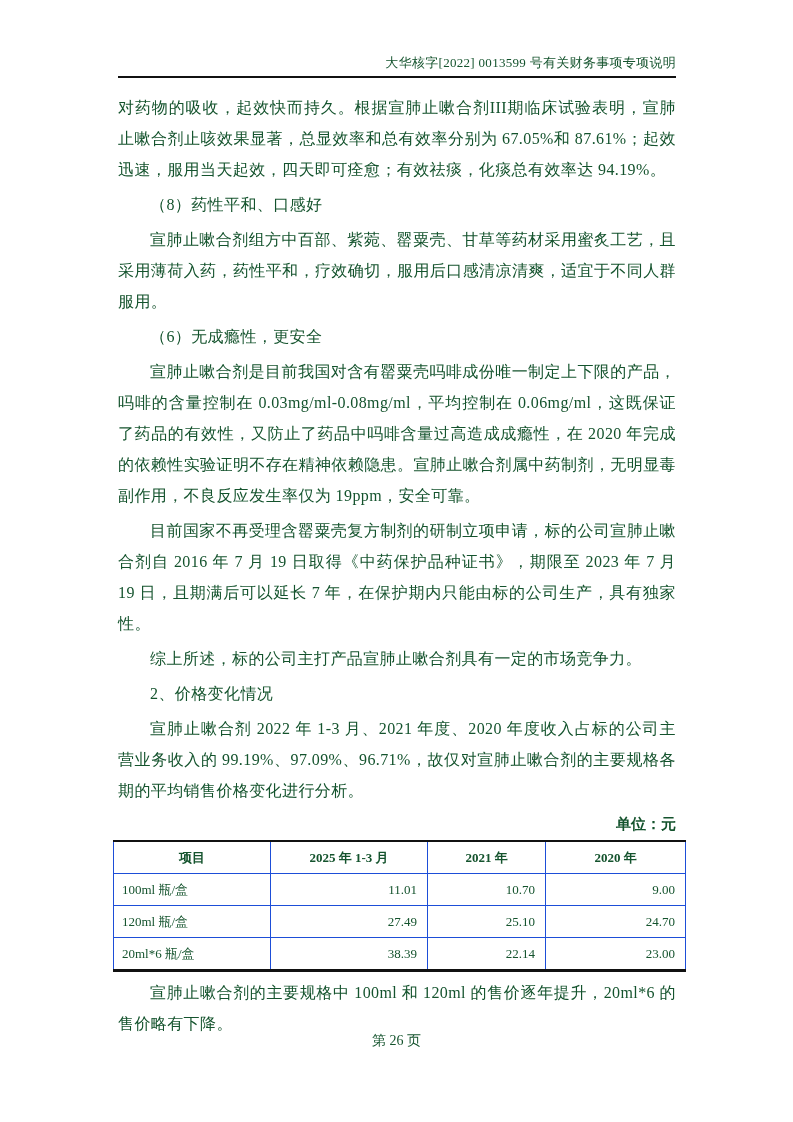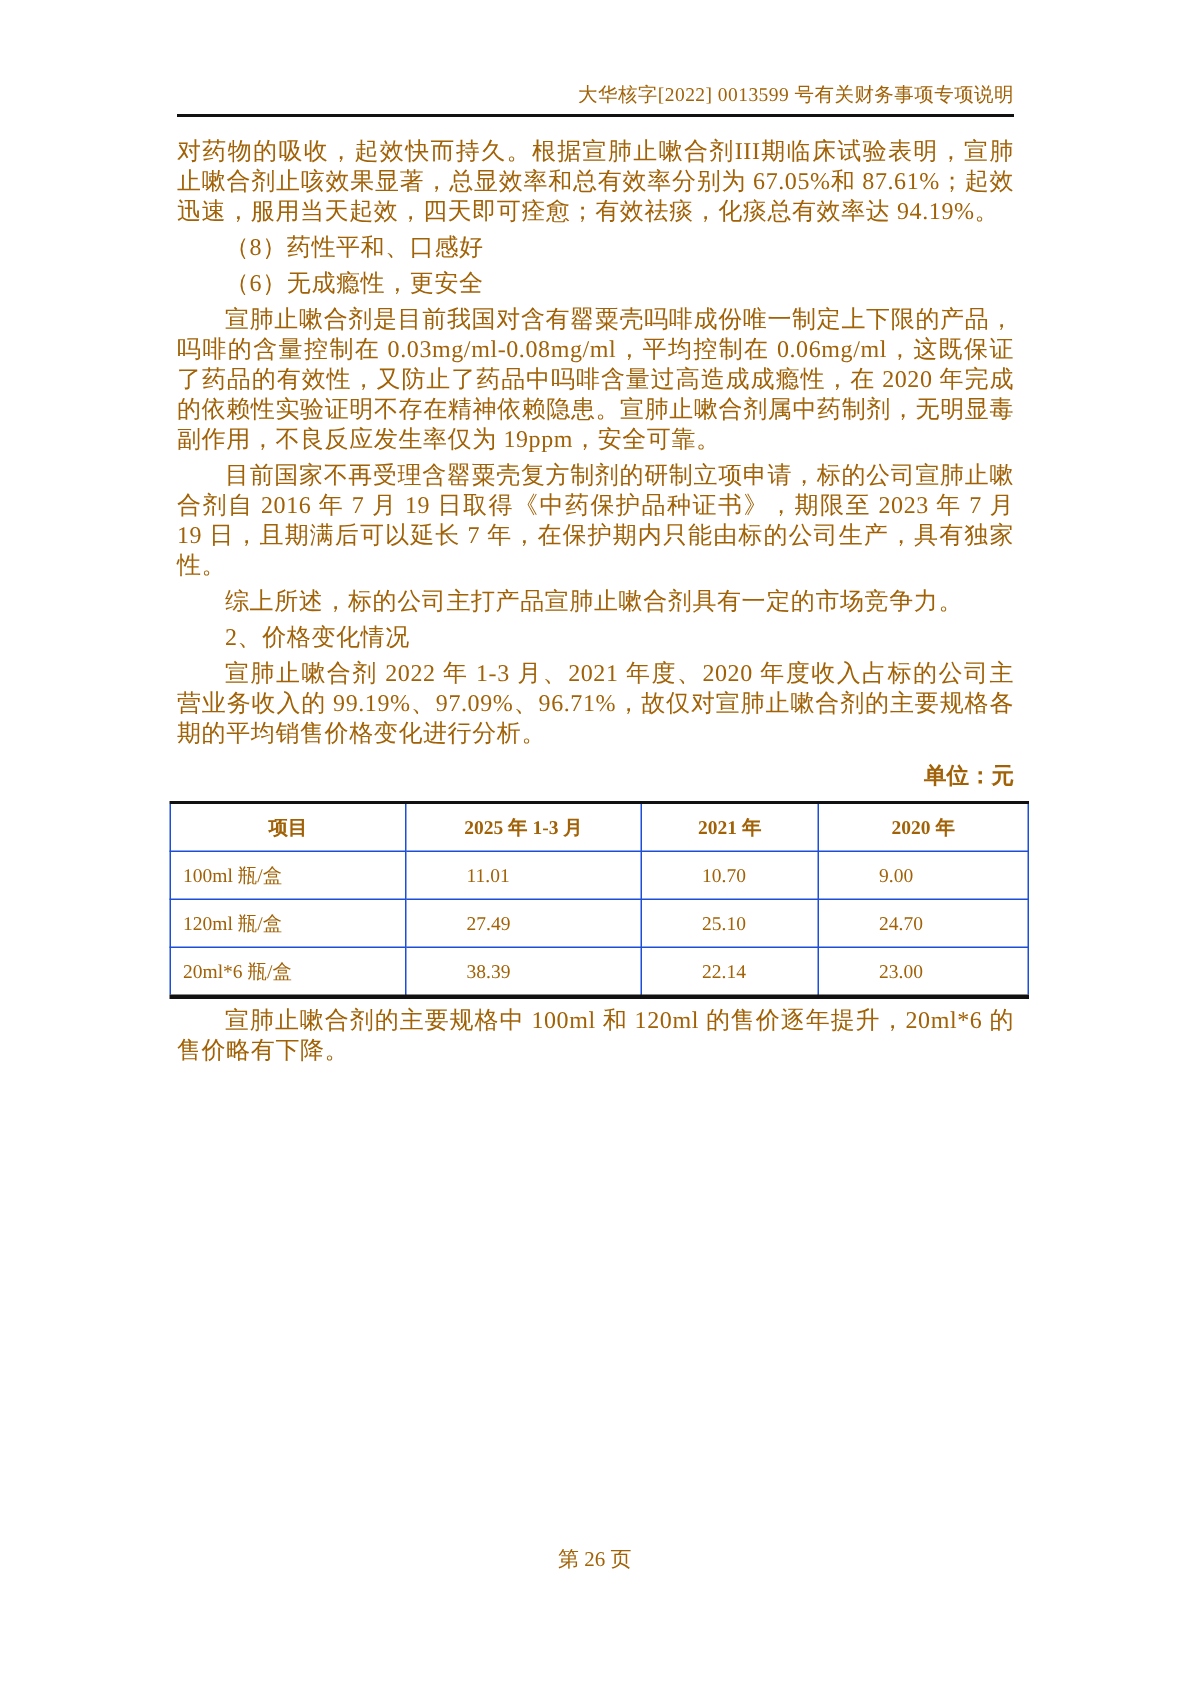--- a/index.html
+++ b/index.html
@@ -1,21 +1,21 @@
 <!DOCTYPE html>
 <html><head>
 <meta charset="utf-8">
 <style>
   html, body { margin: 0; padding: 0; background: #ffffff; }
   .page {
     position: relative;
     width: 793px;
     height: 1122px;
     background: #ffffff;
-    color: #a16207;
+    color: #14532d;
     font-family: "Liberation Serif", "DejaVu Serif", serif;
     overflow: hidden;
   }
   .header {
     position: absolute;
     left: 118px;
     width: 558px;
     top: 54px;
     text-align: right;
     font-size: 13px;
@@ -26,21 +26,21 @@
   }
   .content {
     position: absolute;
     left: 118px;
     width: 558px;
     top: 92px;
   }
   .para, .heading {
     margin: 4px 0 0 0;
     font-size: 16px;
-    line-height: 20px;
+    line-height: 31px;
     text-align: justify;
     text-justify: inter-ideograph;
     letter-spacing: 0.4px;
   }
   .indent { text-indent: 2em; }
   .no-indent { text-indent: 0; margin-top: 0; }
   .unit-line {
     margin: 6px 0 3px 0;
     font-size: 15px;
     line-height: 25px;
@@ -61,21 +61,21 @@
   }
   .price-table th, .price-table td {
     border: 1px solid #1d4ed8;
     height: 29px;
     padding: 1px 8px;
     overflow: hidden;
     white-space: nowrap;
   }
   .price-table th { font-weight: bold; text-align: center; }
   .price-table td.row-label { text-align: left; }
-  .price-table td.num { text-align: left; padding-right: 10px; padding-left: 40px; }
+  .price-table td.num { text-align: right; padding-right: 10px; padding-left: 40px; }
   .col-item  { width: 157px; }
   .col-2022  { width: 157px; }
   .col-2021  { width: 118px; }
   .col-2020  { width: 140px; }
   .after-table { margin-top: 5px; }
   .footer {
     position: absolute;
     left: 0; right: 0;
     top: 1031px;
     text-align: center;
@@ -90,20 +90,21 @@
 
   <div class="header">
     <span>大华核字[2022] 0013599 号有关财务事项专项说明</span>
   </div>
 
   <div class="content">
 
     <p class="para no-indent">对药物的吸收，起效快而持久。根据宣肺止嗽合剂III期临床试验表明，宣肺止嗽合剂止咳效果显著，总显效率和总有效率分别为 67.05%和 87.61%；起效迅速，服用当天起效，四天即可痊愈；有效祛痰，化痰总有效率达 94.19%。</p>
 
     <p class="heading indent">（8）药性平和、口感好</p>
+    <p class="para indent">宣肺止嗽合剂组方中百部、紫菀、罂粟壳、甘草等药材采用蜜炙工艺，且采用薄荷入药，药性平和，疗效确切，服用后口感清凉清爽，适宜于不同人群服用。</p>
 
     <p class="heading indent">（6）无成瘾性，更安全</p>
     <p class="para indent">宣肺止嗽合剂是目前我国对含有罂粟壳吗啡成份唯一制定上下限的产品，吗啡的含量控制在 0.03mg/ml-0.08mg/ml，平均控制在 0.06mg/ml，这既保证了药品的有效性，又防止了药品中吗啡含量过高造成成瘾性，在 2020 年完成的依赖性实验证明不存在精神依赖隐患。宣肺止嗽合剂属中药制剂，无明显毒副作用，不良反应发生率仅为 19ppm，安全可靠。</p>
 
     <p class="para indent">目前国家不再受理含罂粟壳复方制剂的研制立项申请，标的公司宣肺止嗽合剂自 2016 年 7 月 19 日取得《中药保护品种证书》，期限至 2023 年 7 月 19 日，且期满后可以延长 7 年，在保护期内只能由标的公司生产，具有独家性。</p>
 
     <p class="para indent">综上所述，标的公司主打产品宣肺止嗽合剂具有一定的市场竞争力。</p>
 
     <p class="heading indent">2、价格变化情况</p>
     <p class="para indent">宣肺止嗽合剂 2022 年 1-3 月、2021 年度、2020 年度收入占标的公司主营业务收入的 99.19%、97.09%、96.71%，故仅对宣肺止嗽合剂的主要规格各期的平均销售价格变化进行分析。</p>

